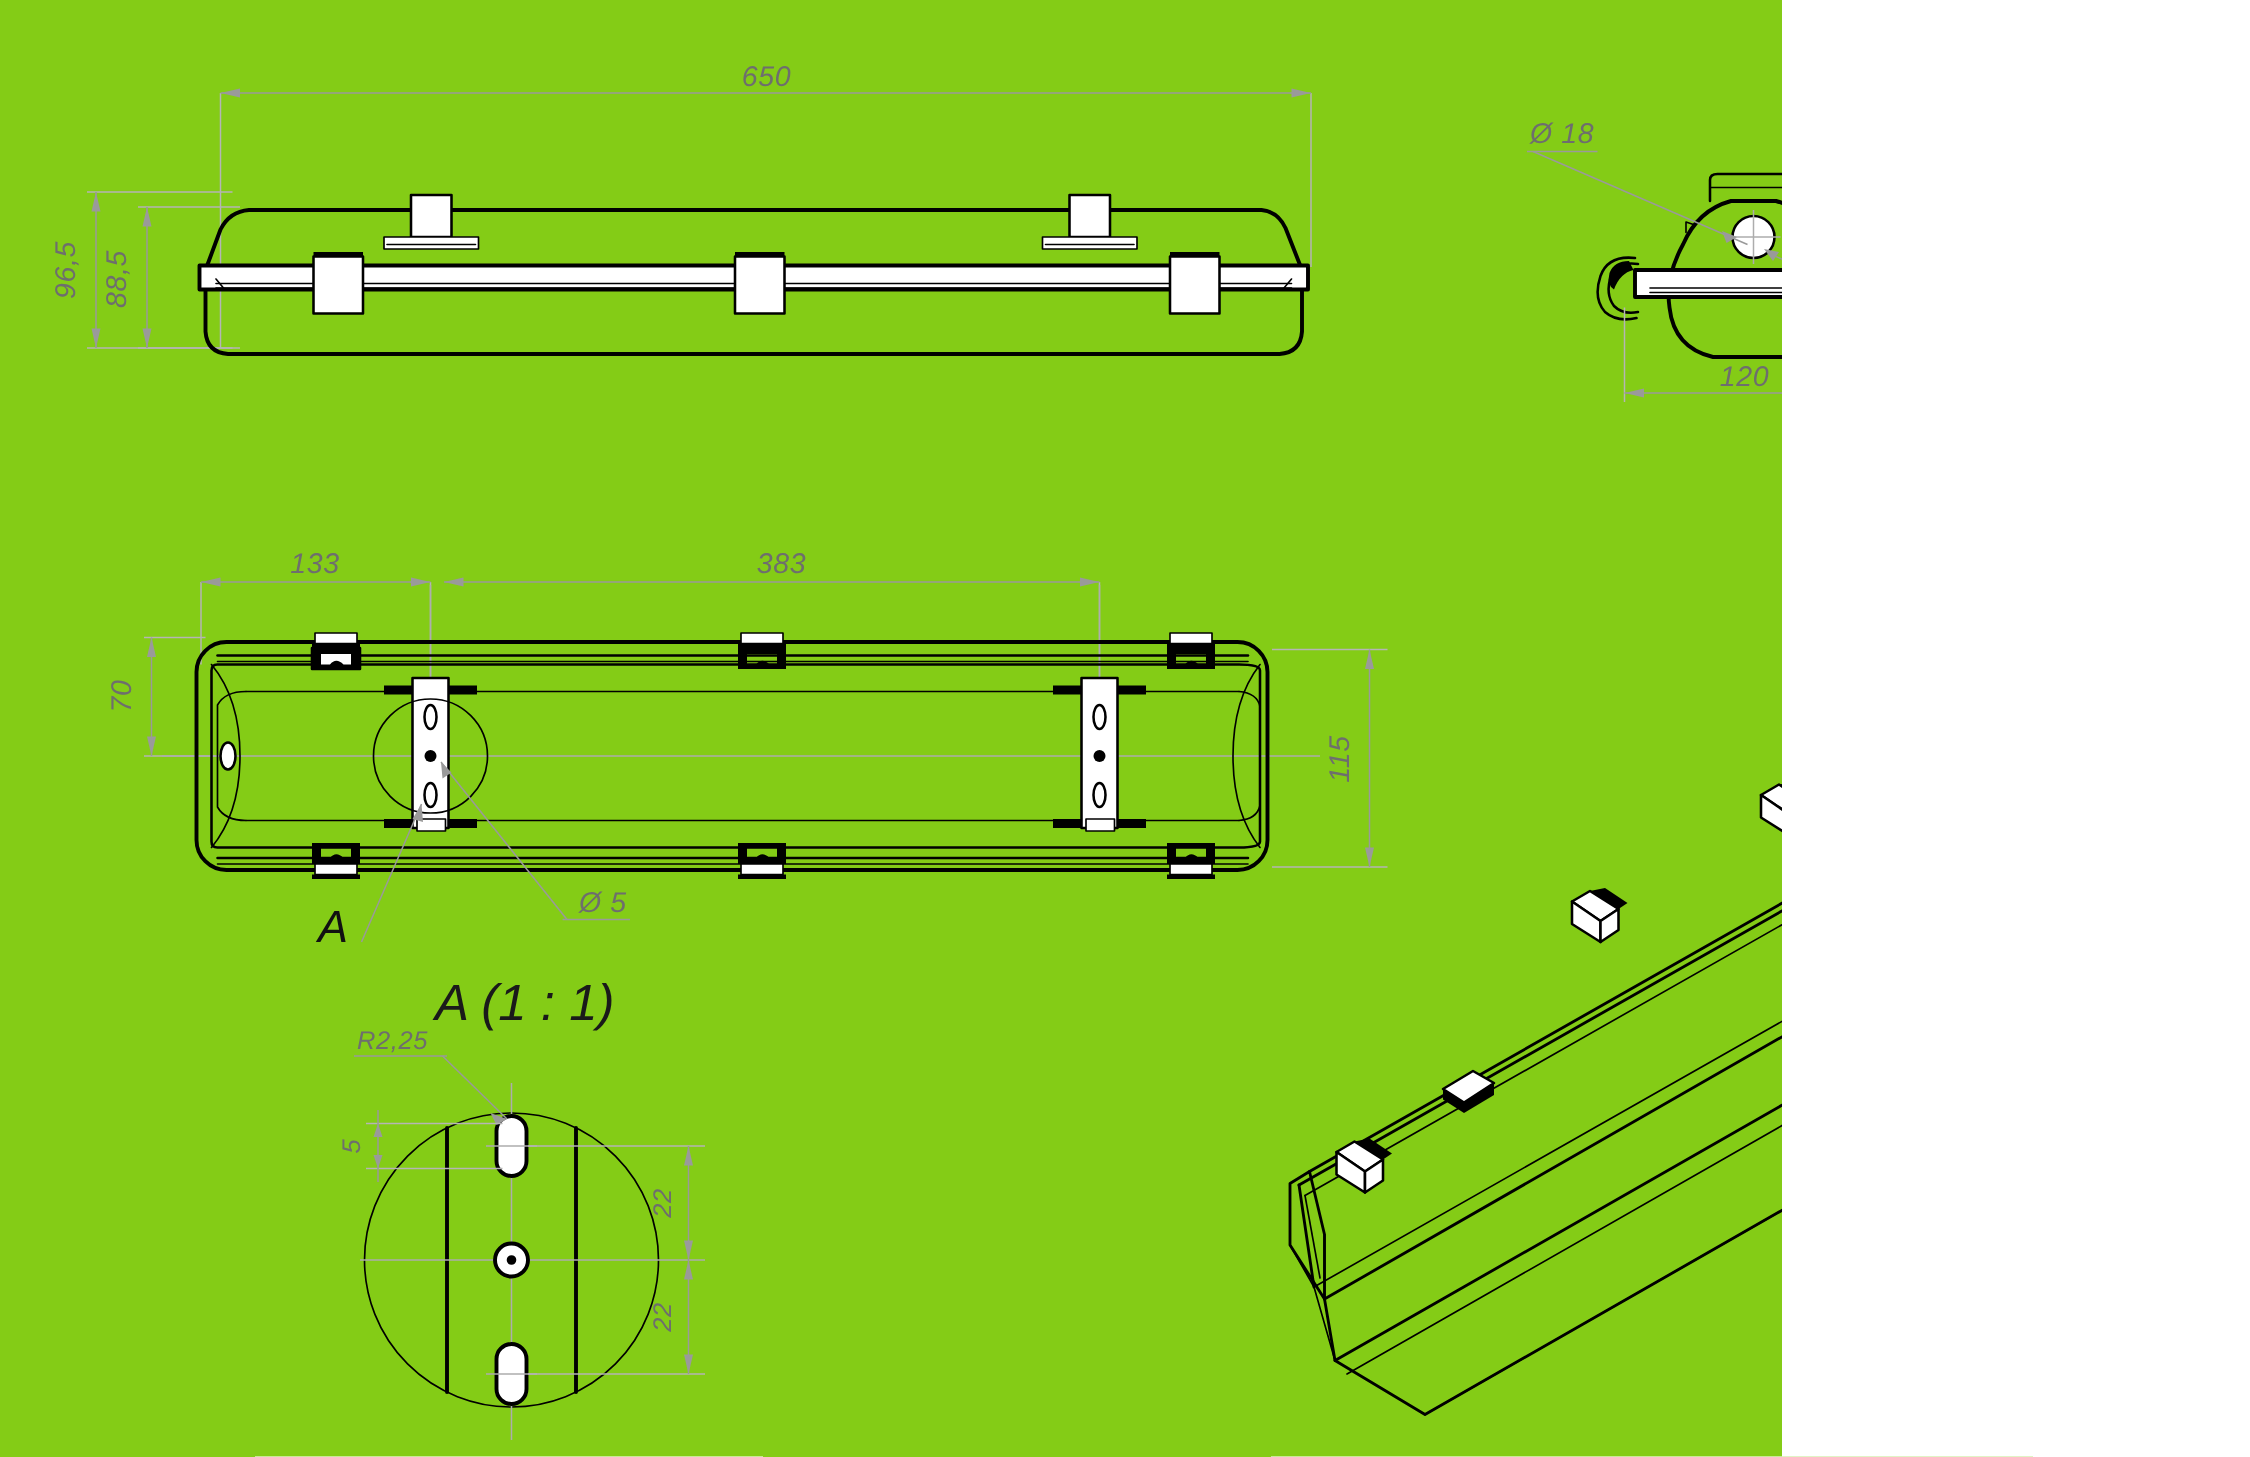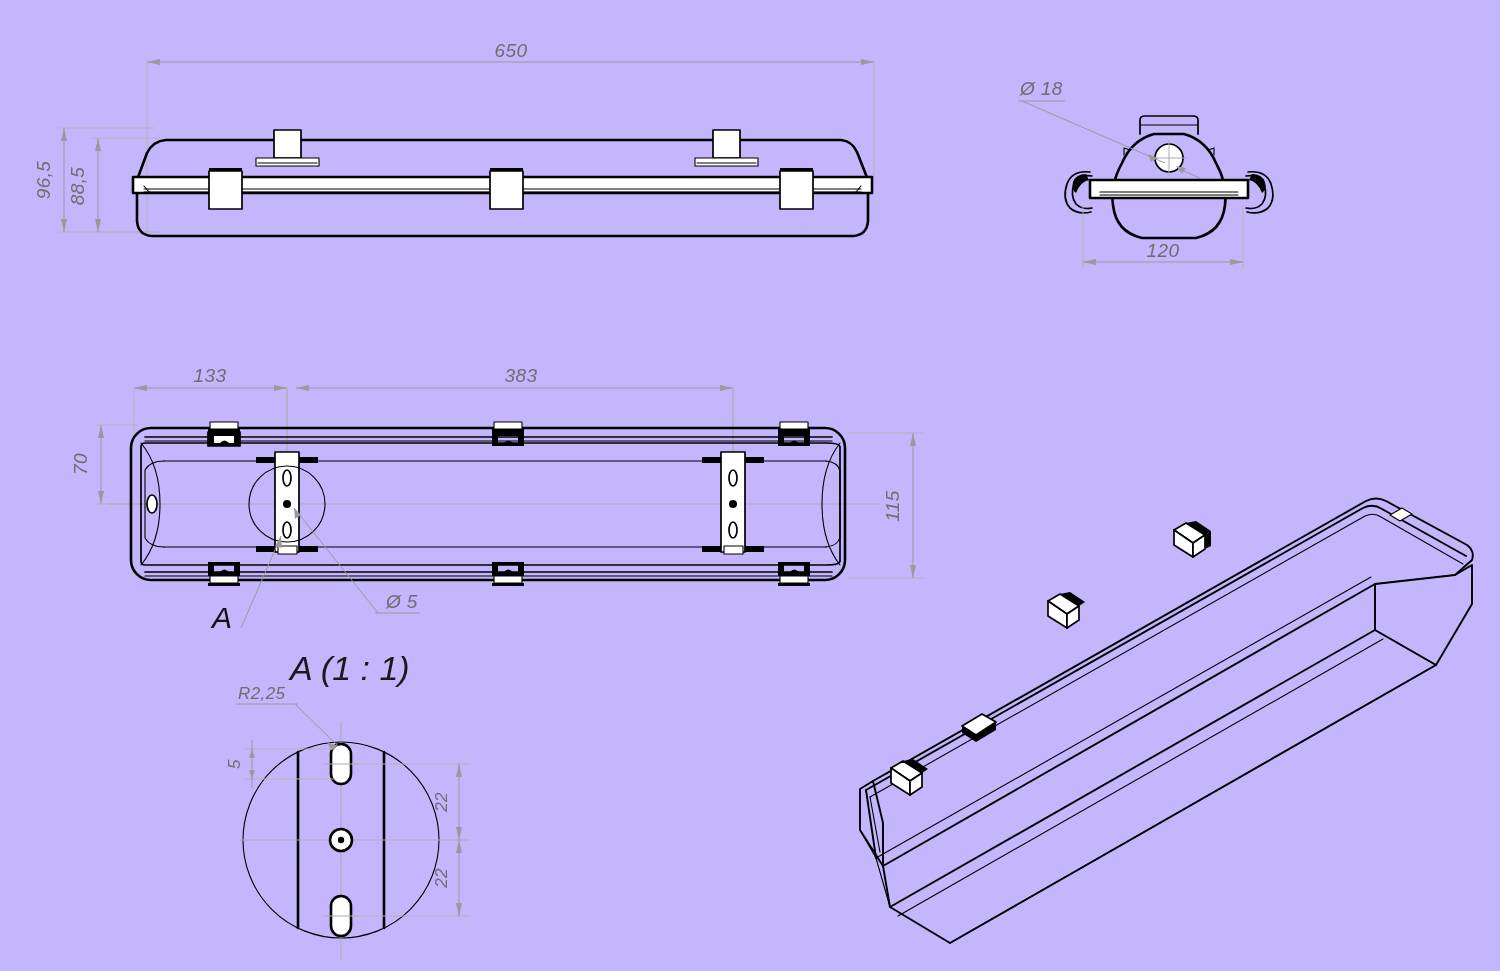--- a/index.html
+++ b/index.html
@@ -2,23 +2,23 @@
 <html><head>
 <meta charset="utf-8">
 <style>
   html, body {
     margin: 0;
     padding: 0;
     background: #ffffff;
   }
   #sheet {
     position: relative;
-    width: 1500px;
+    width: 1188px;
     height: 971px;
-    background: #c4b5fd;
+    background: #84cc16;
     font-family: "Liberation Sans", sans-serif;
     overflow: hidden;
   }
   svg { display: block; }
   .dimtext {
     font-family: "Liberation Sans", sans-serif;
     font-style: italic;
     fill: #6e6e6e;
     font-size: 19px;
     letter-spacing: 0.4px;

